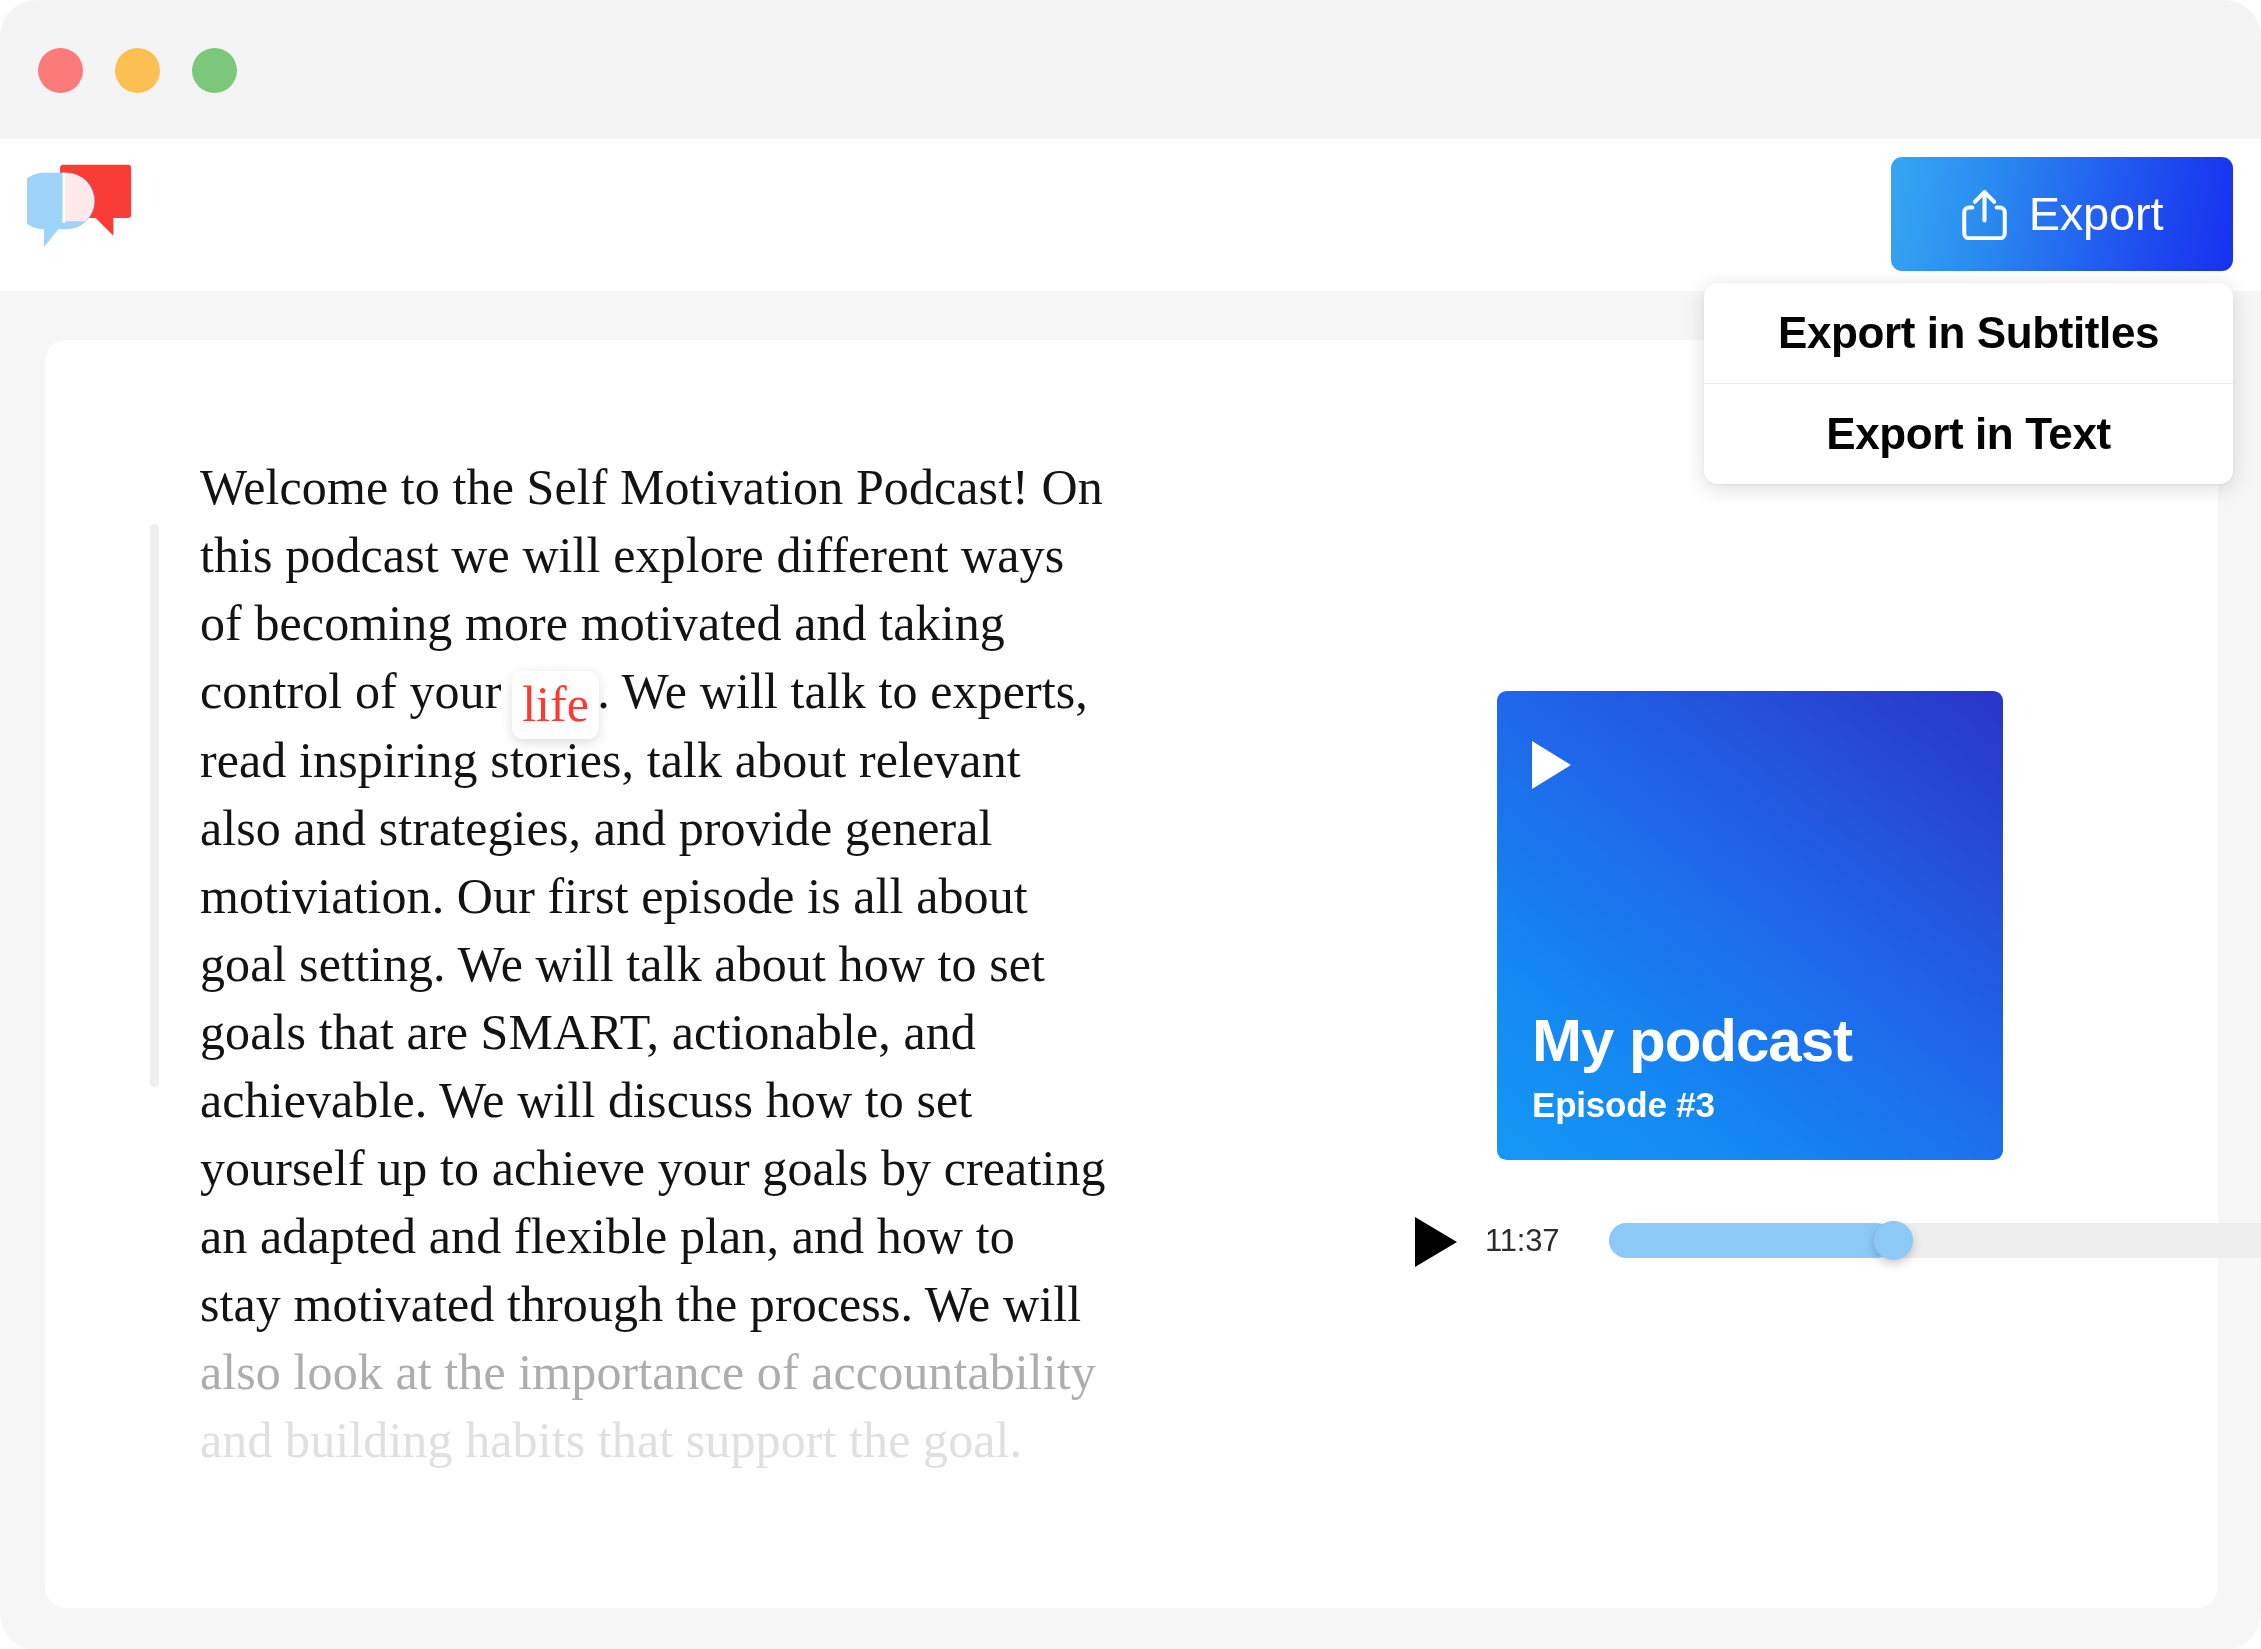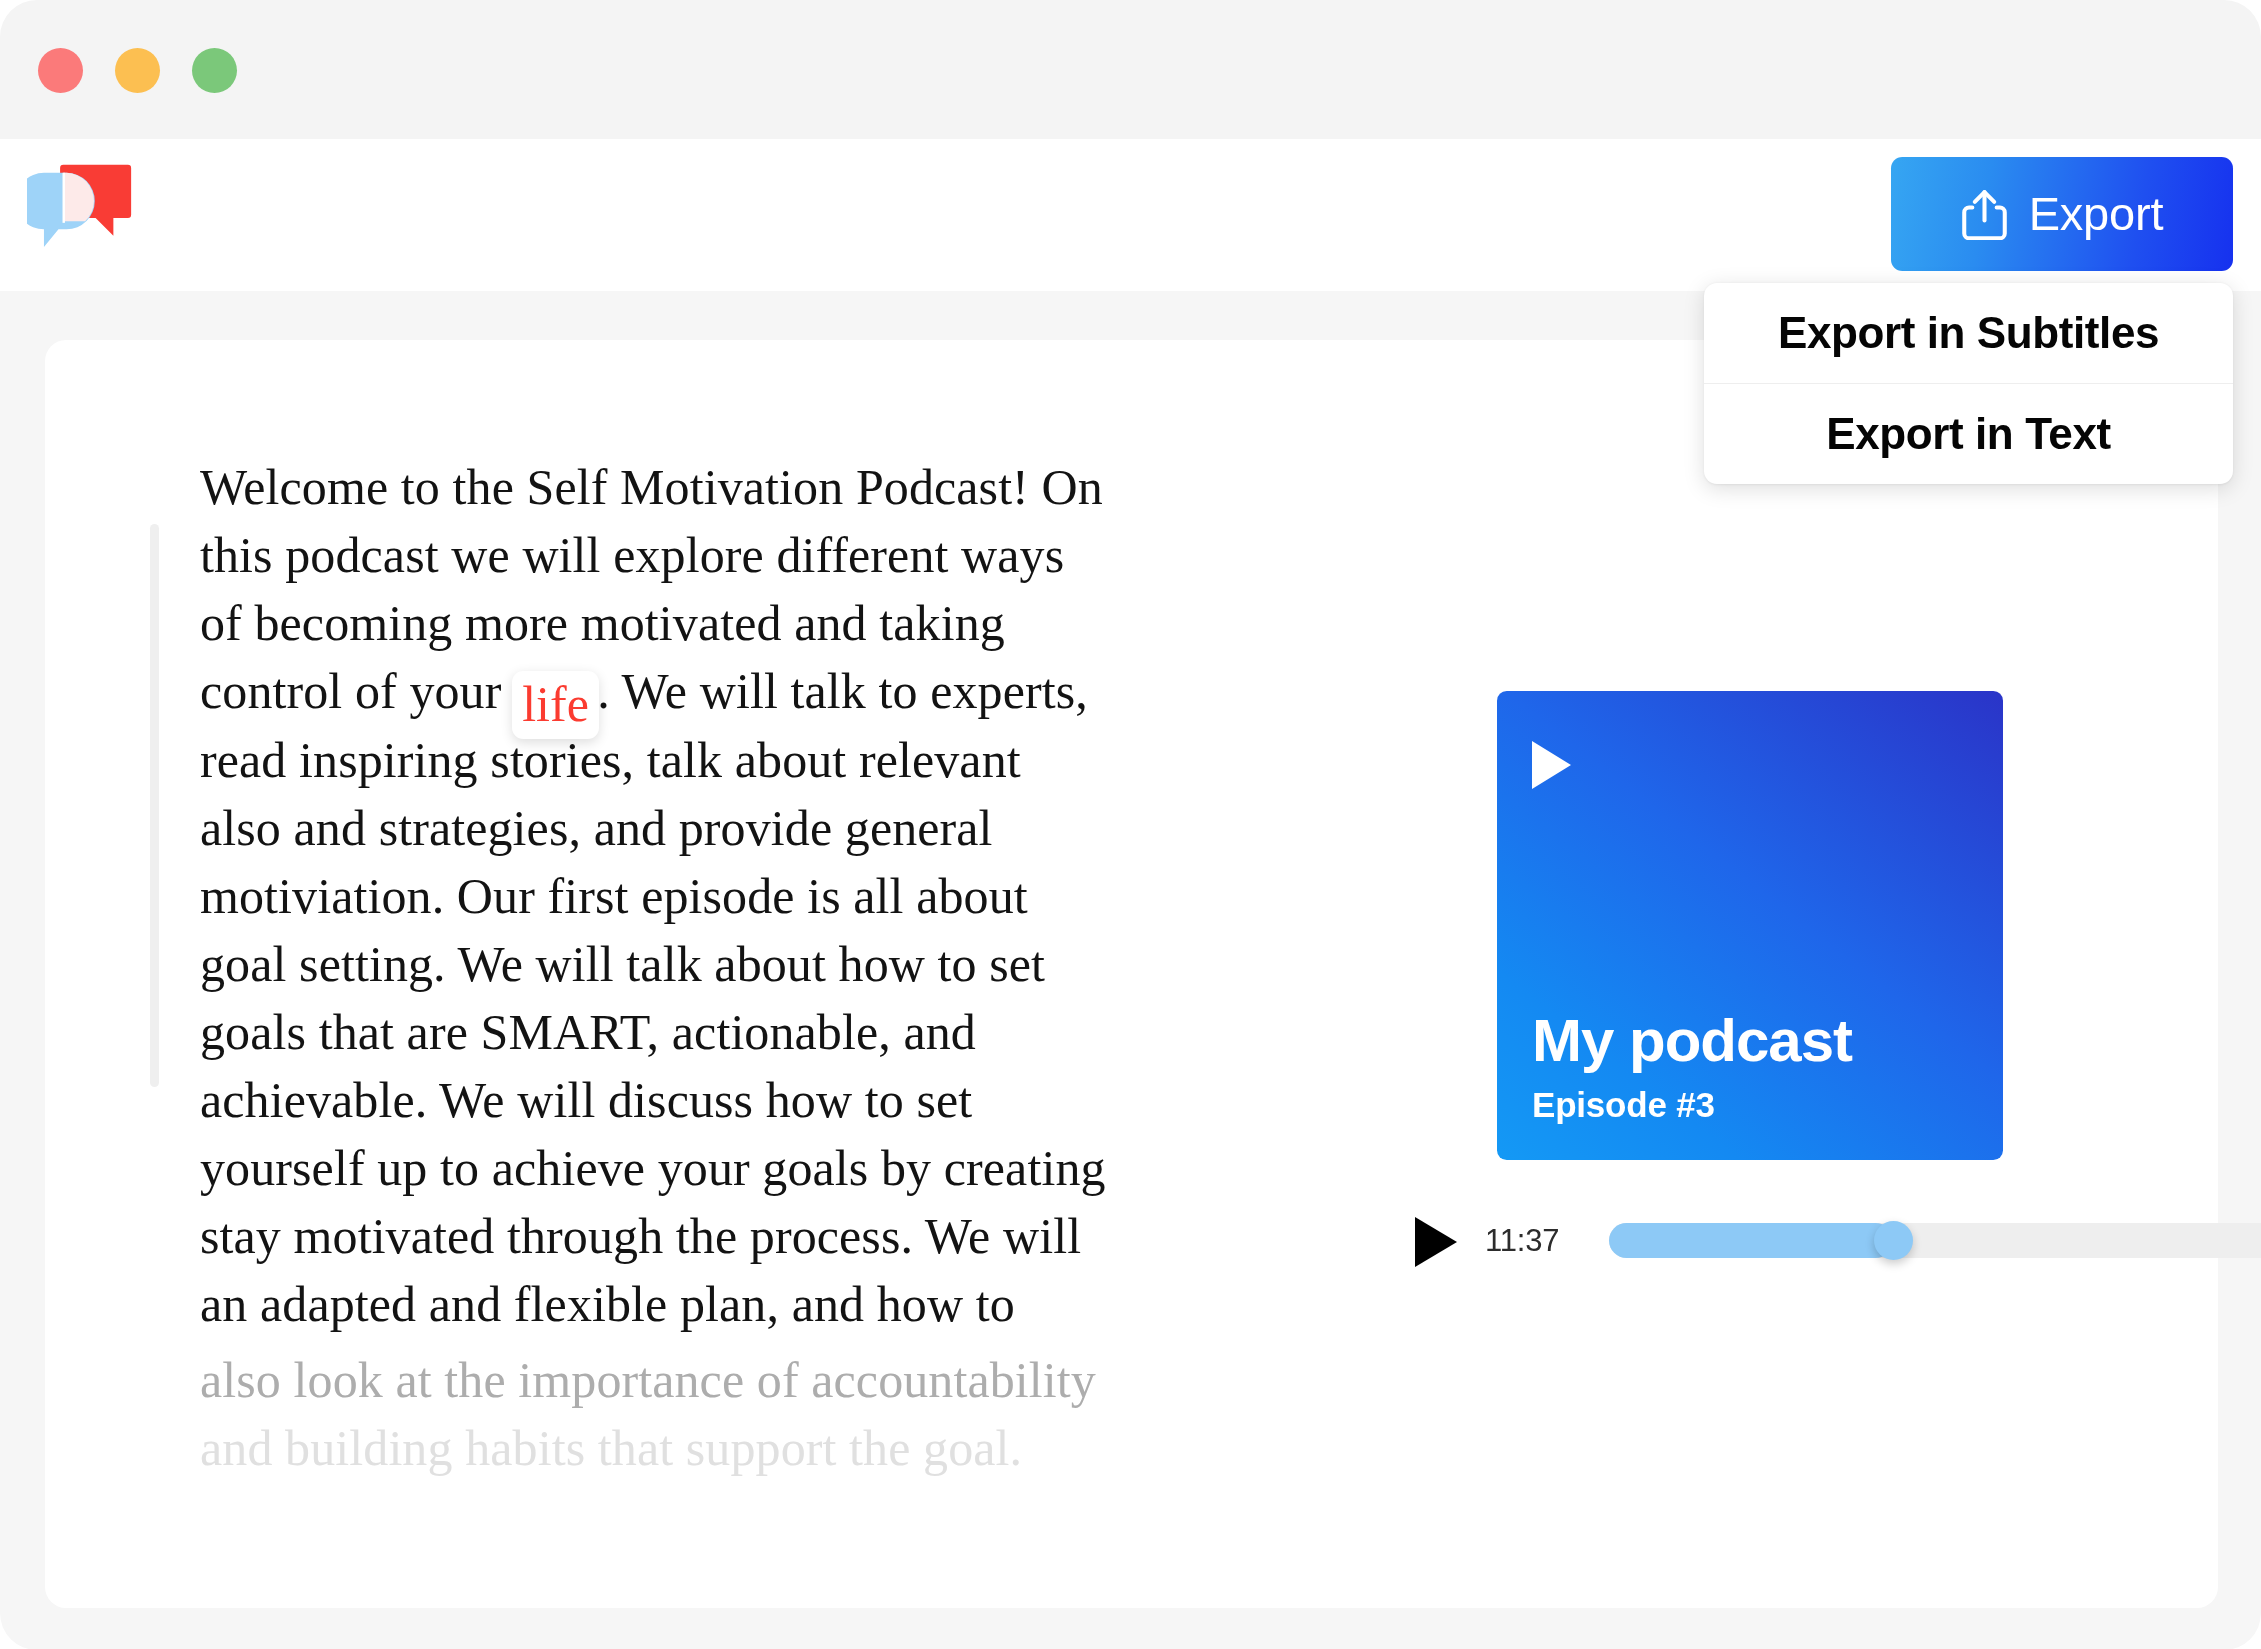--- a/index.html
+++ b/index.html
@@ -168,21 +168,21 @@
     top: 0px;
     width: 950px;
     font-family: "Liberation Serif", "DejaVu Serif", serif;
     font-size: 50px;
     line-height: 68px;
     color: #131313;
     text-align: left;
     letter-spacing: 0.1px;
   }
   .tline { white-space: nowrap; }
-  .tline.fade1 { color: #adadad; margin-top: 8px; }
+  .tline.fade1 { color: #adadad; }
   .tline.fade2 { color: #e0e0e0; }
 
   .hl-chip {
     display: inline-block;
     position: relative;
     background: #ffffff;
     color: #fb3b30;
     border-radius: 11.3px;
     padding: 8px 9.7px 9.7px 9.7px;
     margin: 0 -1.6px;
@@ -354,22 +354,22 @@
           <div class="tline">this podcast we will explore different ways</div>
           <div class="tline">of becoming more motivated and taking</div>
           <div class="tline">control of your <span class="hl-chip" style="color: rgb(251, 59, 48);">life</span>. We will talk to experts,</div>
           <div class="tline">read inspiring stories, talk about relevant</div>
           <div class="tline">also and strategies, and provide general</div>
           <div class="tline">motiviation. Our first episode is all about</div>
           <div class="tline">goal setting. We will talk about how to set</div>
           <div class="tline">goals that are SMART, actionable, and</div>
           <div class="tline">achievable. We will discuss how to set</div>
           <div class="tline">yourself up to achieve your goals by creating</div>
+          <div class="tline">an adapted and flexible plan, and how to</div>
           <div class="tline">stay motivated through the process. We will</div>
-          <div class="tline">an adapted and flexible plan, and how to</div>
           <div class="tline fade1">also look at the importance of accountability</div>
           <div class="tline fade2">and building habits that support the goal.</div>
         </div>
     </div>
 
     <div class="player-col">
 
       <div class="cover-art">
         <div class="cover-play"></div>
         <div class="cover-title">My podcast</div>

